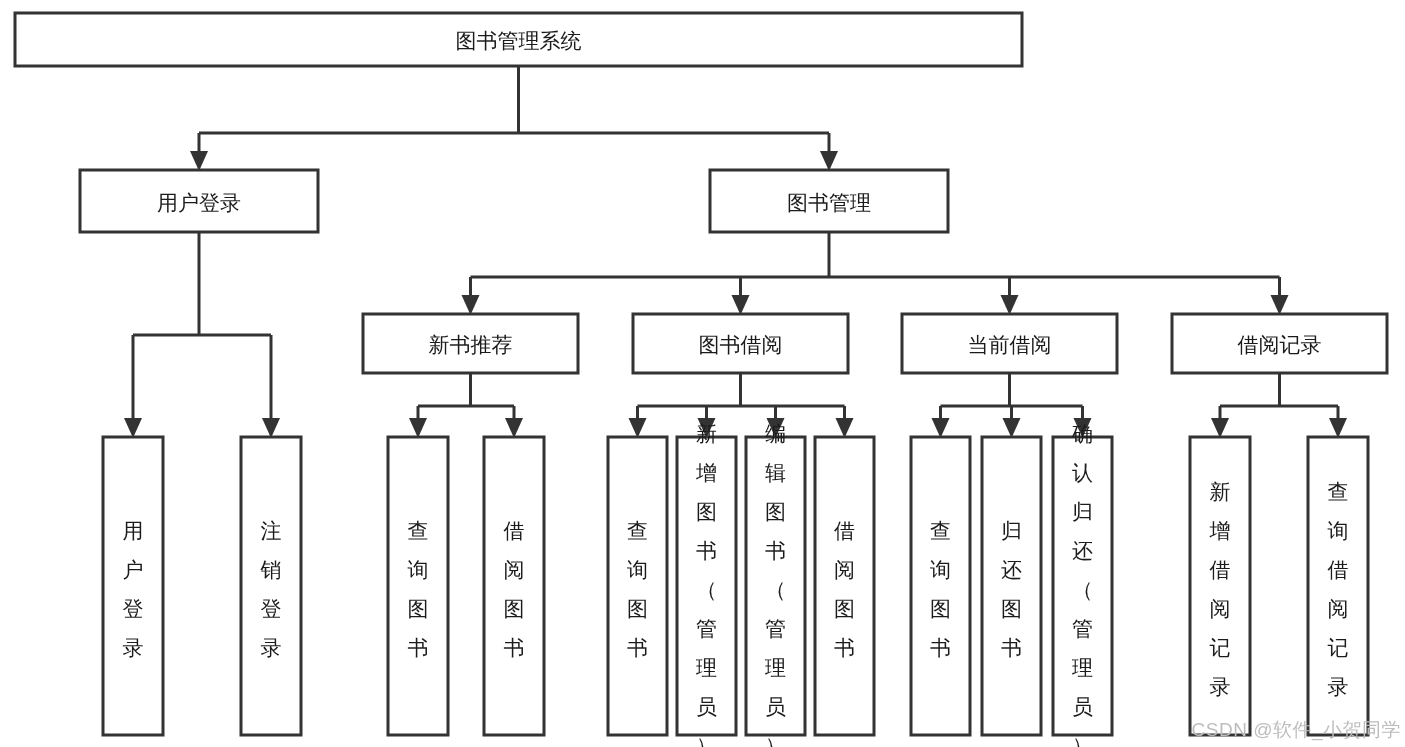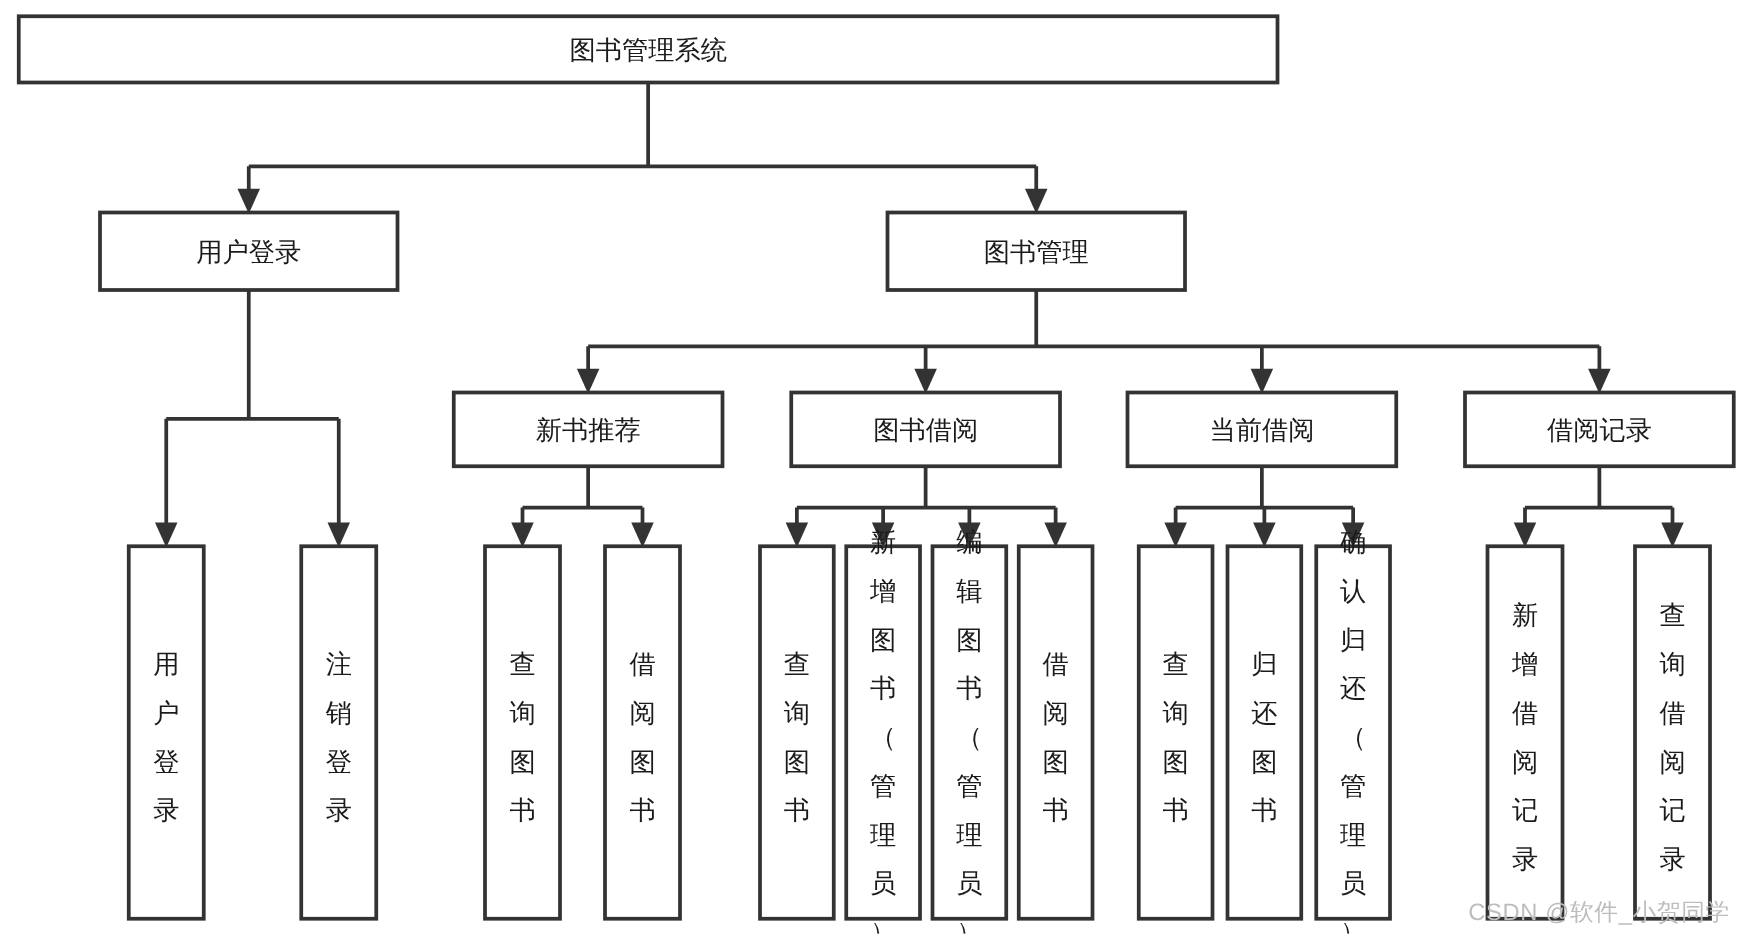--- a/index.html
+++ b/index.html
@@ -47,21 +47,21 @@
     dominant-baseline: central;
   }
   .node-label-vertical {
     fill: #1b1b1b;
     font-family: "Liberation Sans", "DejaVu Sans", sans-serif;
     font-size: 21px;
     text-anchor: middle;
   }
   .watermark {
     position: absolute;
-    right: 21px;
+    right: 4px;
     bottom: 4px;
     font-family: "Liberation Sans", "DejaVu Sans", sans-serif;
     font-size: 19px;
     color: #bdbdbd;
     white-space: nowrap;
     letter-spacing: 0.5px;
   }
 </style>
 </head>
 <body>

